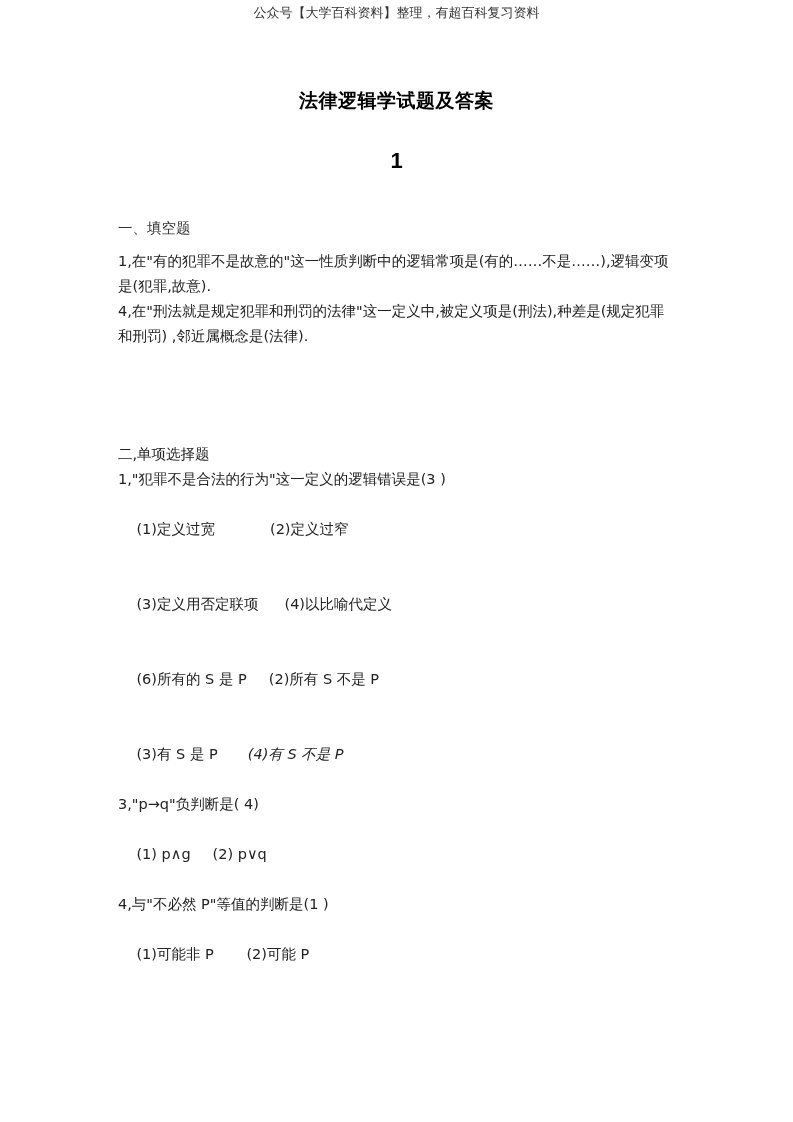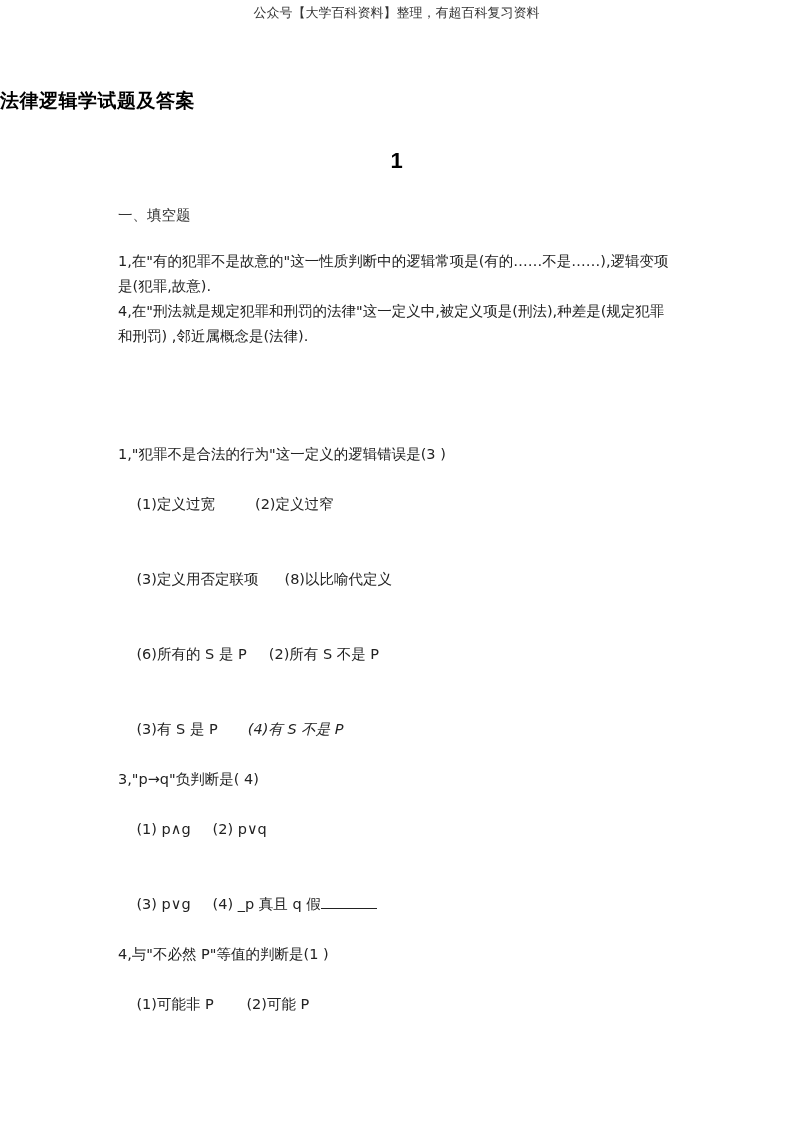--- a/index.html
+++ b/index.html
@@ -1,75 +1,73 @@
 <!DOCTYPE html>
 <html><head>
 <meta charset="utf-8">
 <style>
   html, body { margin: 0; padding: 0; background: #ffffff; }
   body { width: 793px; height: 1122px; position: relative; overflow: hidden;
          font-family: "DejaVu Sans", "Liberation Sans", sans-serif; color: #111; }
   .header-note { position: absolute; top: 4px; left: 0; width: 793px; text-align: center;
          font-family: "DejaVu Serif", "Liberation Serif", serif; font-size: 13px; color: #333; }
-  .title { position: absolute; top: 88px; left: 0; width: 793px; 
+  .title { position: absolute; top: 88px; left: 0; width: 793px; text-align: center;
          font-size: 19px; font-weight: bold; color: #000; letter-spacing: 0.5px; }
   .section-num { position: absolute; top: 148px; left: 0; width: 793px; text-align: center;
          font-family: "Liberation Sans", sans-serif; font-size: 22px; font-weight: bold; color: #000; }
   .content { position: absolute; left: 118px; width: 560px; font-size: 14.5px; line-height: 25px; color: #222; }
-  .sec1-head { position: absolute; left: 118px; top: 206px; font-size: 14.5px; color: #333;
+  .sec1-head { position: absolute; left: 118px; top: 219px; font-size: 14.5px; color: #333;
          font-family: "DejaVu Serif", "Liberation Serif", serif; }
   .sec1 { top: 249px; }
   .sec2 { top: 442px; }
   .line { display: block; white-space: pre; }
   .wrap { white-space: normal; }
   .opt { display: inline-block; }
-  .gap-a { margin-left: 40px; }
+  .gap-a { margin-left: 55px; }
   .gap-b { margin-left: 26px; }
   .gap-c { margin-left: 22px; }
   .gap-e { margin-left: 30px; font-style: italic; }
   .underline-blank { display: inline-block; width: 56px; border-bottom: 1px solid #222; height: 14px; vertical-align: baseline; }
 </style>
 </head>
 <body>
 
 <div class="header-note">公众号【大学百科资料】整理，有超百科复习资料</div>
 <div class="title">法律逻辑学试题及答案</div>
 <div class="section-num">1</div>
 
 <div class="sec1-head">一、填空题</div>
 
 <div class="content sec1">
   <div class="line wrap">1,在"有的犯罪不是故意的"这一性质判断中的逻辑常项是(有的……不是……),逻辑变项是(犯罪,故意).</div>
   <div class="line wrap">4,在"刑法就是规定犯罪和刑罚的法律"这一定义中,被定义项是(刑法),种差是(规定犯罪和刑罚) ,邻近属概念是(法律).</div>
 </div>
 
 <div class="content sec2">
+  <div class="line">二,单项选择题</div>
 
   <div class="line">1,"犯罪不是合法的行为"这一定义的逻辑错误是(3 )</div>
   <div class="line">
     <span class="opt">(1)定义过宽</span><span class="opt gap-a">(2)定义过窄</span>
   </div>
   <div class="line">
-    <span class="opt">(3)定义用否定联项</span><span class="opt gap-b">(8)以比喻代定义</span>
+    <span class="opt">(3)定义用否定联项</span><span class="opt gap-b">(4)以比喻代定义</span>
   </div>
 
   <div class="line">
     <span class="opt">(6)所有的 S 是 P</span><span class="opt gap-c">(2)所有 S 不是 P</span>
   </div>
   <div class="line">
     <span class="opt">(3)有 S 是 P</span><span class="opt gap-e">(4)有 S 不是 P</span>
   </div>
 
   <div class="line">3,"p→q"负判断是( 4)</div>
   <div class="line">
     <span class="opt">(1) p∧g</span><span class="opt gap-c">(2) p∨q</span>
   </div>
-  <div class="line">
-    <span class="opt">(3) p∨g</span><span class="opt gap-c">(4) _p 真且 q 假</span><span class="underline-blank"></span>
-  </div>
 
   <div class="line">4,与"不必然 P"等值的判断是(1 )</div>
   <div class="line">
     <span class="opt" style="width:110px">(1)可能非 P</span><span class="opt">(2)可能 P</span>
   </div>
   <div class="line">
     
   </div>
 
 </div>

